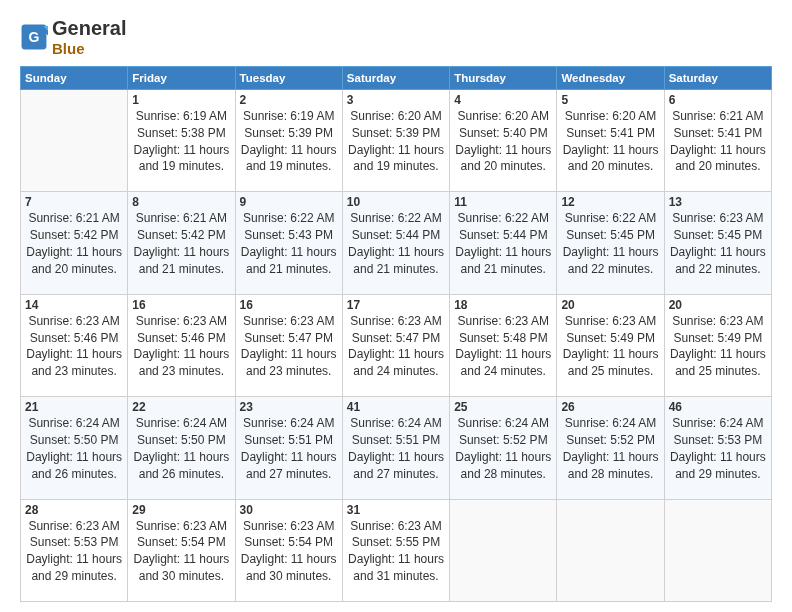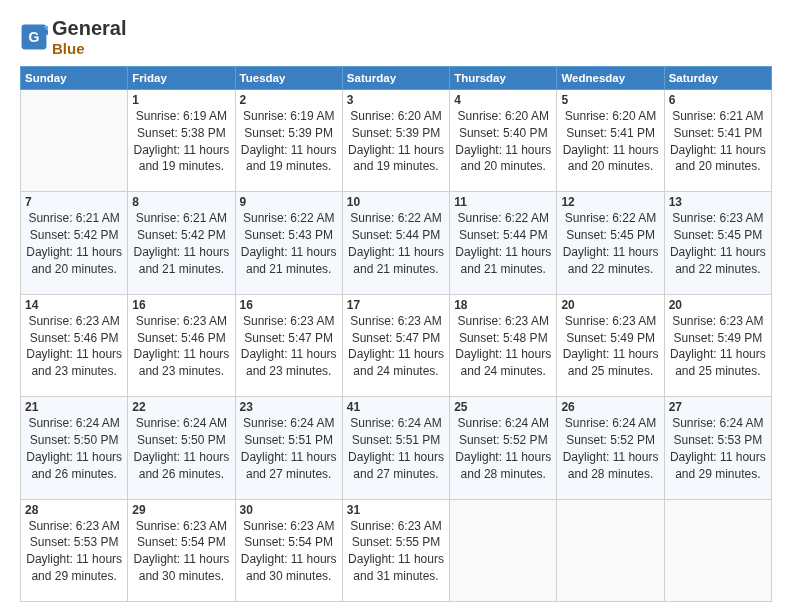--- a/index.html
+++ b/index.html
@@ -309,21 +309,21 @@
 and 28 minutes.</div>
           </td>
           <td>
             <span class="day-number">26</span>
             <div class="day-info" style="white-space: pre-line;">Sunrise: 6:24 AM
 Sunset: 5:52 PM
 Daylight: 11 hours
 and 28 minutes.</div>
           </td>
           <td>
-            <span class="day-number">27</span>
+            <span class="day-number">46</span>
             <div class="day-info" style="white-space: pre-line;">Sunrise: 6:24 AM
 Sunset: 5:53 PM
 Daylight: 11 hours
 and 29 minutes.</div>
           </td>
         </tr>
         <tr>
           <td>
             <span class="day-number">28</span>
             <div class="day-info" style="white-space: pre-line;">Sunrise: 6:23 AM

